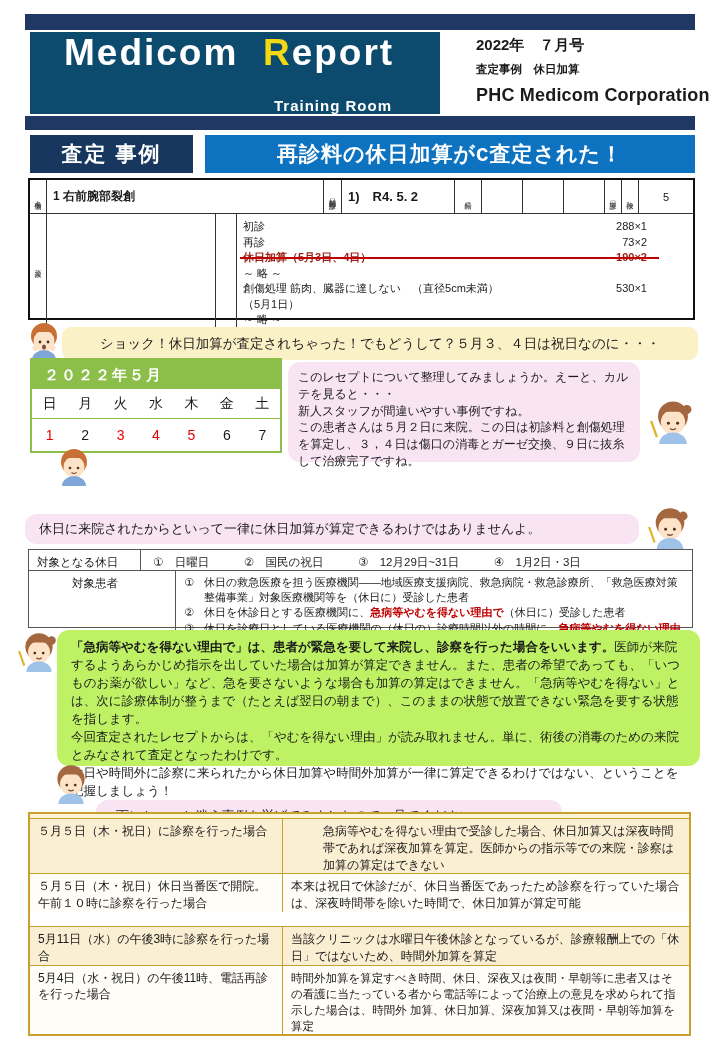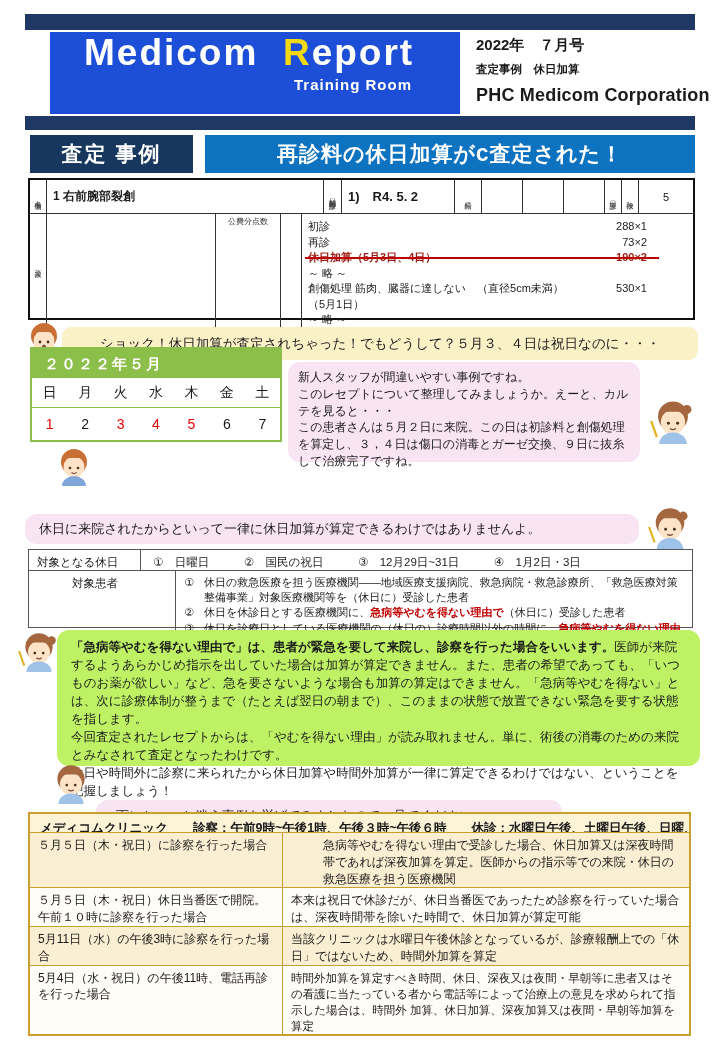--- a/index.html
+++ b/index.html
@@ -2,21 +2,21 @@
 <html><head>
 <meta charset="utf-8">
 <style>
   html,body{margin:0;padding:0;background:#fff;}
   .page{position:relative;width:720px;height:1040px;background:#fff;overflow:hidden;
         font-family:"Liberation Sans","DejaVu Sans",sans-serif;color:#1a1a1a;}
   .abs{position:absolute;}
 
   
   .strip{background:#203864;}
-  .logo-box{background:#1d4ed8;color:#fff;display:flex;flex-direction:column;justify-content:flex-start;margin-left:20px;}
+  .logo-box{background:#0c4a6e;color:#fff;display:flex;flex-direction:column;justify-content:space-between;}
   .logo-line{font-size:37px;font-weight:bold;letter-spacing:2px;padding-left:34px;white-space:nowrap;}
   .logo-line .yr{color:#f2d912;}
   .logo-sub{font-size:15px;font-weight:bold;text-align:right;padding-right:48px;margin-top:2px;letter-spacing:1px;}
   .hdr-right{display:flex;flex-direction:column;}
   .hdr-issue{font-size:15px;font-weight:bold;}
   .hdr-topic{font-size:11.5px;font-weight:bold;margin-top:7px;}
   .hdr-company{font-size:18px;font-weight:bold;margin-top:8px;letter-spacing:.2px;}
 
   
   .label-box{background:#17375e;color:#fff;font-size:21px;font-weight:bold;display:flex;align-items:center;justify-content:center;letter-spacing:2px;}
@@ -127,21 +127,20 @@
       <div style="width:16px;">
           <span class="vlab" style="height:100%;width:100%;">保険</span>
         </div>
       <div style="width:54px;justify-content:center;">5</div>
     </div>
     <div class="r-body">
       <div style="width:16px;">
           <span class="vlab" style="height:70px;width:100%;margin-top:16px;">投薬</span>
         </div>
       <div style="width:168px;"></div>
-      <div style="width:64px;" class="kohi">公費分点数</div>
       <div style="width:20px;"></div>
       <div style="flex:1;" class="items">
         <div class="item-row">
             <span class="item-name">初診</span>
             <span class="item-val">288×1</span>
             <span class="item-sp"></span>
           </div>
         <div class="item-row">
             <span class="item-name">再診</span>
             <span class="item-val">73×2</span>
@@ -187,21 +186,21 @@
     <path d="M9.5 18 a10.5 8 0 0 1 21 0 l-2 -6 -17 0 z" fill="#c96f35"></path>
     <circle cx="16" cy="22" r="1.4" fill="#4a3222"></circle>
       <circle cx="24" cy="22" r="1.4" fill="#4a3222"></circle>
     <ellipse cx="20" cy="27" rx="2" ry="2.6" fill="#7a4a3a"></ellipse>
     <circle cx="11.5" cy="28" r="3" fill="#fde3c8"></circle>
       <circle cx="28.5" cy="28" r="3" fill="#fde3c8"></circle>
     <path d="M8 40 a12 10 0 0 1 24 0 z" fill="#7ea6d9"></path>
   </svg>
   <div class="abs bubble-y center-text" style="left:62px;top:327px;width:636px;height:33px;font-size:13.5px;">ショック！休日加算が査定されちゃった！でもどうして？５月３、４日は祝日なのに・・・</div>
 
-  <div class="abs cal" style="left:30px;top:347px;width:248px;">
+  <div class="abs cal" style="left:30px;top:358px;width:248px;">
     <div class="cal-head">２０２２年５月</div>
     <div class="cal-row wd">
       <span>日</span>
       <span>月</span>
       <span>火</span>
       <span>水</span>
       <span>木</span>
       <span>金</span>
       <span>土</span>
     </div>
@@ -210,22 +209,22 @@
       <span>2</span>
       <span class="hol">3</span>
       <span class="hol">4</span>
       <span class="hol">5</span>
       <span>6</span>
       <span>7</span>
     </div>
   </div>
 
   <div class="abs bubble-p" style="left:288px;top:362px;width:352px;height:100px;padding:7px 10px;box-sizing:border-box;font-size:12px;line-height:1.4;">
+    <div>このレセプトについて整理してみましょうか。えーと、カルテを見ると・・・</div>
     <div>新人スタッフが間違いやすい事例ですね。</div>
-    <div>このレセプトについて整理してみましょうか。えーと、カルテを見ると・・・</div>
     <div>この患者さんは５月２日に来院。この日は初診料と創傷処理を算定し、３，４日は傷口の消毒とガーゼ交換、９日に抜糸して治療完了ですね。</div>
   </div>
   <svg class="avatar" style="left:650px;top:398px;" width="46" height="46" viewBox="0 0 40 40">
     <line x1="6" y1="34" x2="1" y2="20" stroke="#e0b428" stroke-width="2"></line>
     <circle cx="20" cy="16" r="13" fill="#a5673f"></circle>
       <circle cx="32" cy="10" r="4" fill="#a5673f"></circle>
     <circle cx="20" cy="21" r="10.5" fill="#fde3c8"></circle>
     <path d="M9.5 18 a10.5 8 0 0 1 21 0 l-2 -6 -17 0 z" fill="#a5673f"></path>
     <circle cx="16" cy="22" r="1.3" fill="#4a3222"></circle>
       <circle cx="24" cy="22" r="1.3" fill="#4a3222"></circle>
@@ -305,27 +304,27 @@
       <circle cx="24" cy="22" r="1.3" fill="#4a3222"></circle>
     <path d="M17.5 26.5 q2.5 2 5 0" stroke="#7a4a3a" stroke-width="1.2" fill="none"></path>
     <path d="M8 40 a12 10 0 0 1 24 0 z" fill="#9fc3e8"></path>
   </svg>
   <div class="abs bubble-p" style="left:96px;top:800px;width:466px;height:31px;font-size:13px;line-height:31px;padding-left:20px;box-sizing:border-box;">下にちょっと迷う事例を挙げてみましたので、見てください</div>
 
   <div class="abs clinic" style="left:28px;top:812px;width:663px;height:224px;box-sizing:border-box;">
     <div class="c-head">メディコムクリニック　　診察：午前9時~午後1時、午後３時~午後６時　　休診：水曜日午後、土曜日午後、日曜、祝日</div>
     <div class="c-row odd" style="flex:1.15;gap:32px;">
       <div class="c-case">５月５日（木・祝日）に診察を行った場合</div>
-      <div class="c-ans">急病等やむを得ない理由で受診した場合、休日加算又は深夜時間帯であれば深夜加算を算定。医師からの指示等での来院・休日の救急医療を担う医療機関</div>
+      <div class="c-ans">急病等やむを得ない理由で受診した場合、休日加算又は深夜時間帯であれば深夜加算を算定。医師からの指示等での来院・診察は加算の算定はできない</div>
     </div>
     <div class="c-row even" style="flex:1;">
       <div class="c-case">５月５日（木・祝日）休日当番医で開院。午前１０時に診察を行った場合</div>
       <div class="c-ans">本来は祝日で休診だが、休日当番医であったため診察を行っていた場合は、深夜時間帯を除いた時間で、休日加算が算定可能</div>
     </div>
-    <div class="c-row odd" style="flex:1;">
+    <div class="c-row odd" style="flex:1;margin-top:14px;">
       <div class="c-case">5月11日（水）の午後3時に診察を行った場合</div>
       <div class="c-ans">当該クリニックは水曜日午後休診となっているが、診療報酬上での「休日」ではないため、時間外加算を算定</div>
     </div>
     <div class="c-row even" style="flex:1.3;">
       <div class="c-case">5月4日（水・祝日）の午後11時、電話再診を行った場合</div>
       <div class="c-ans" style="font-size:11.5px;">時間外加算を算定すべき時間、休日、深夜又は夜間・早朝等に患者又はその看護に当たっている者から電話等によって治療上の意見を求められて指示した場合は、時間外 加算、休日加算、深夜加算又は夜間・早朝等加算を算定</div>
     </div>
   </div>
 
 </div>

